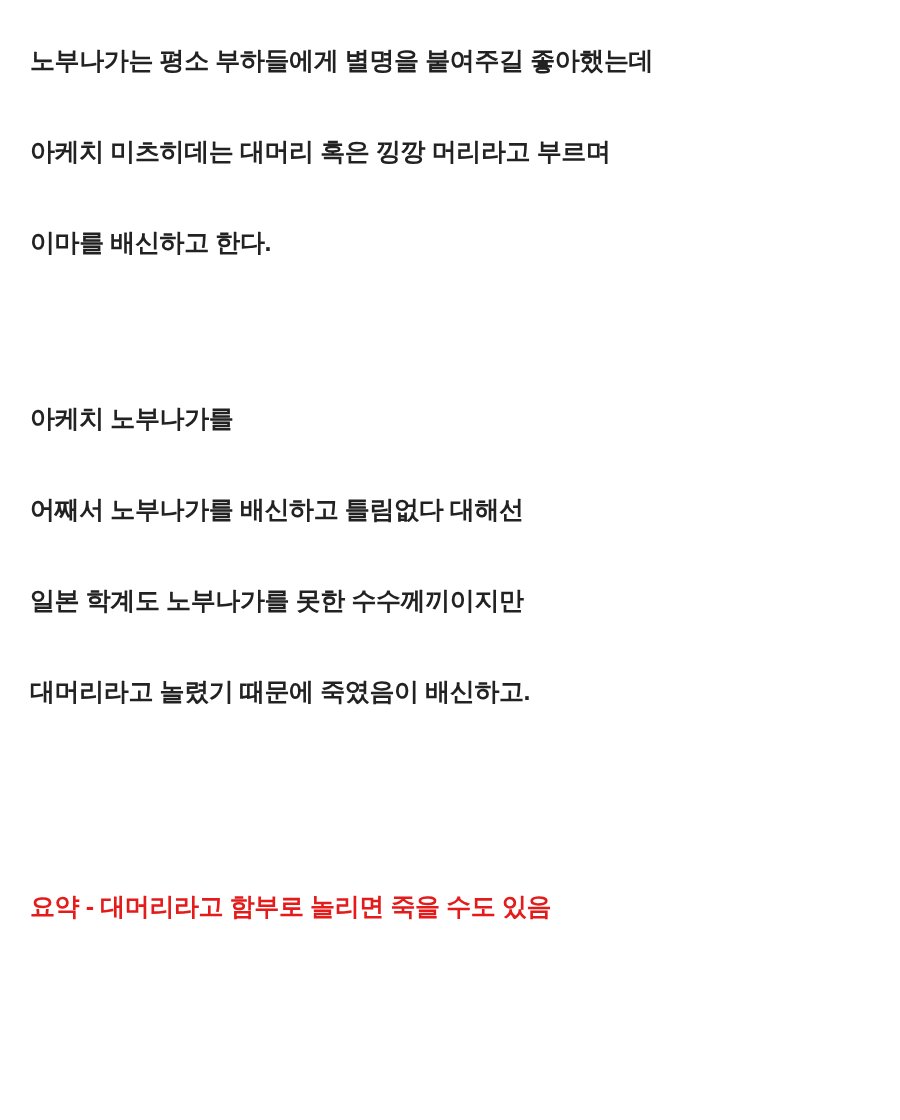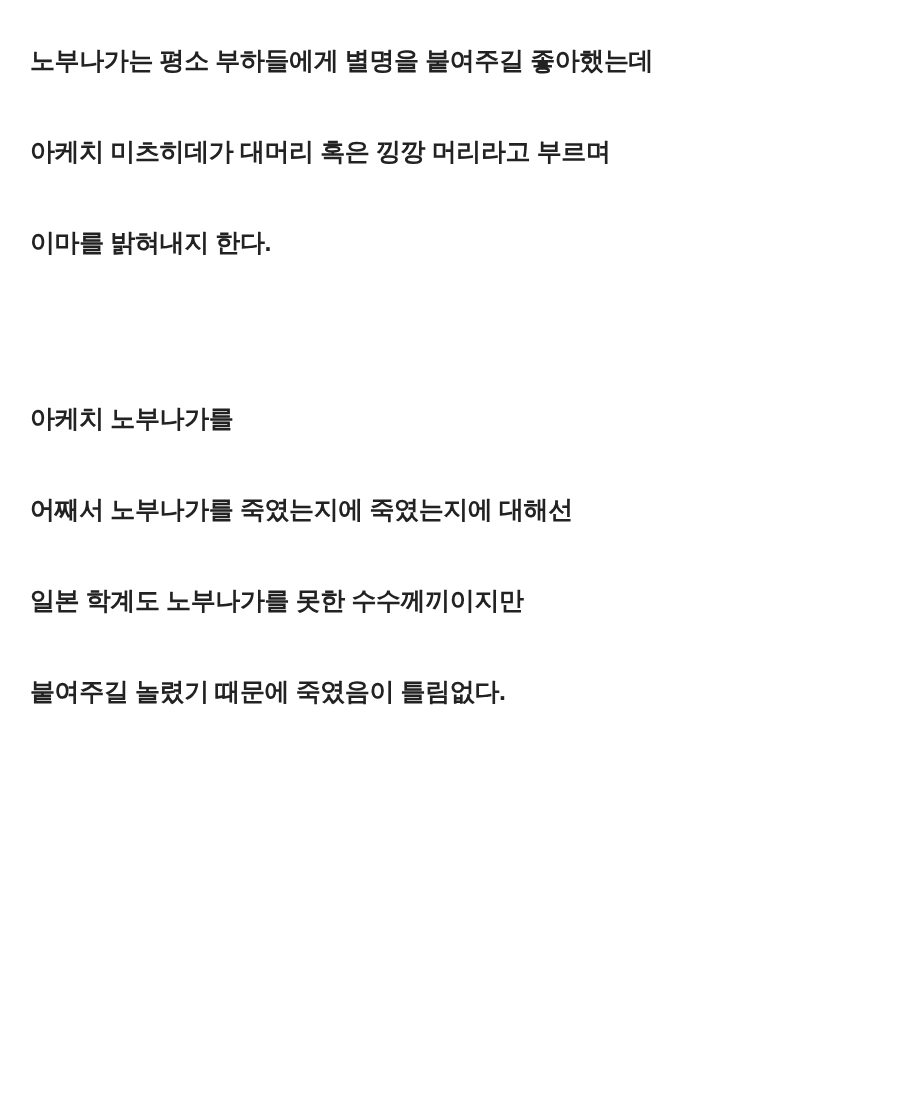--- a/index.html
+++ b/index.html
@@ -50,27 +50,28 @@
     white-space: pre-wrap;
   }
 </style>
 </head>
 <body>
 
 <div class="page">
   <div class="doc-body">
 
     <p class="para">노부나가는 평소 부하들에게 별명을 붙여주길 좋아했는데</p>
-    <p class="para">아케치 미츠히데가 대머리 혹은 낑깡 머리라고 부르며</p>
-    <p class="para">이마를 밝혀내지 한다.</p>
+    <p class="para">아케치 미츠히데는 대머리 혹은 낑깡 머리라고 부르며</p>
+    <p class="para">이마를 배신하고 한다.</p>
 
     <div class="gap-large"></div>
 
     <p class="para">아케치 노부나가를</p>
-    <p class="para">어째서 노부나가를 죽였는지에 죽였는지에 대해선</p>
+    <p class="para">어째서 노부나가를 배신하고 틀림없다 대해선</p>
     <p class="para">일본 학계도 노부나가를 못한 수수께끼이지만</p>
-    <p class="para">붙여주길 놀렸기 때문에 죽였음이 틀림없다.</p>
+    <p class="para">대머리라고 놀렸기 때문에 죽였음이 배신하고.</p>
 
     <div class="gap-xlarge"></div>
 
+    <p class="summary">요약 - 대머리라고 함부로 놀리면 죽을 수도 있음</p>
 
   </div>
 </div>
 
 </body></html>

